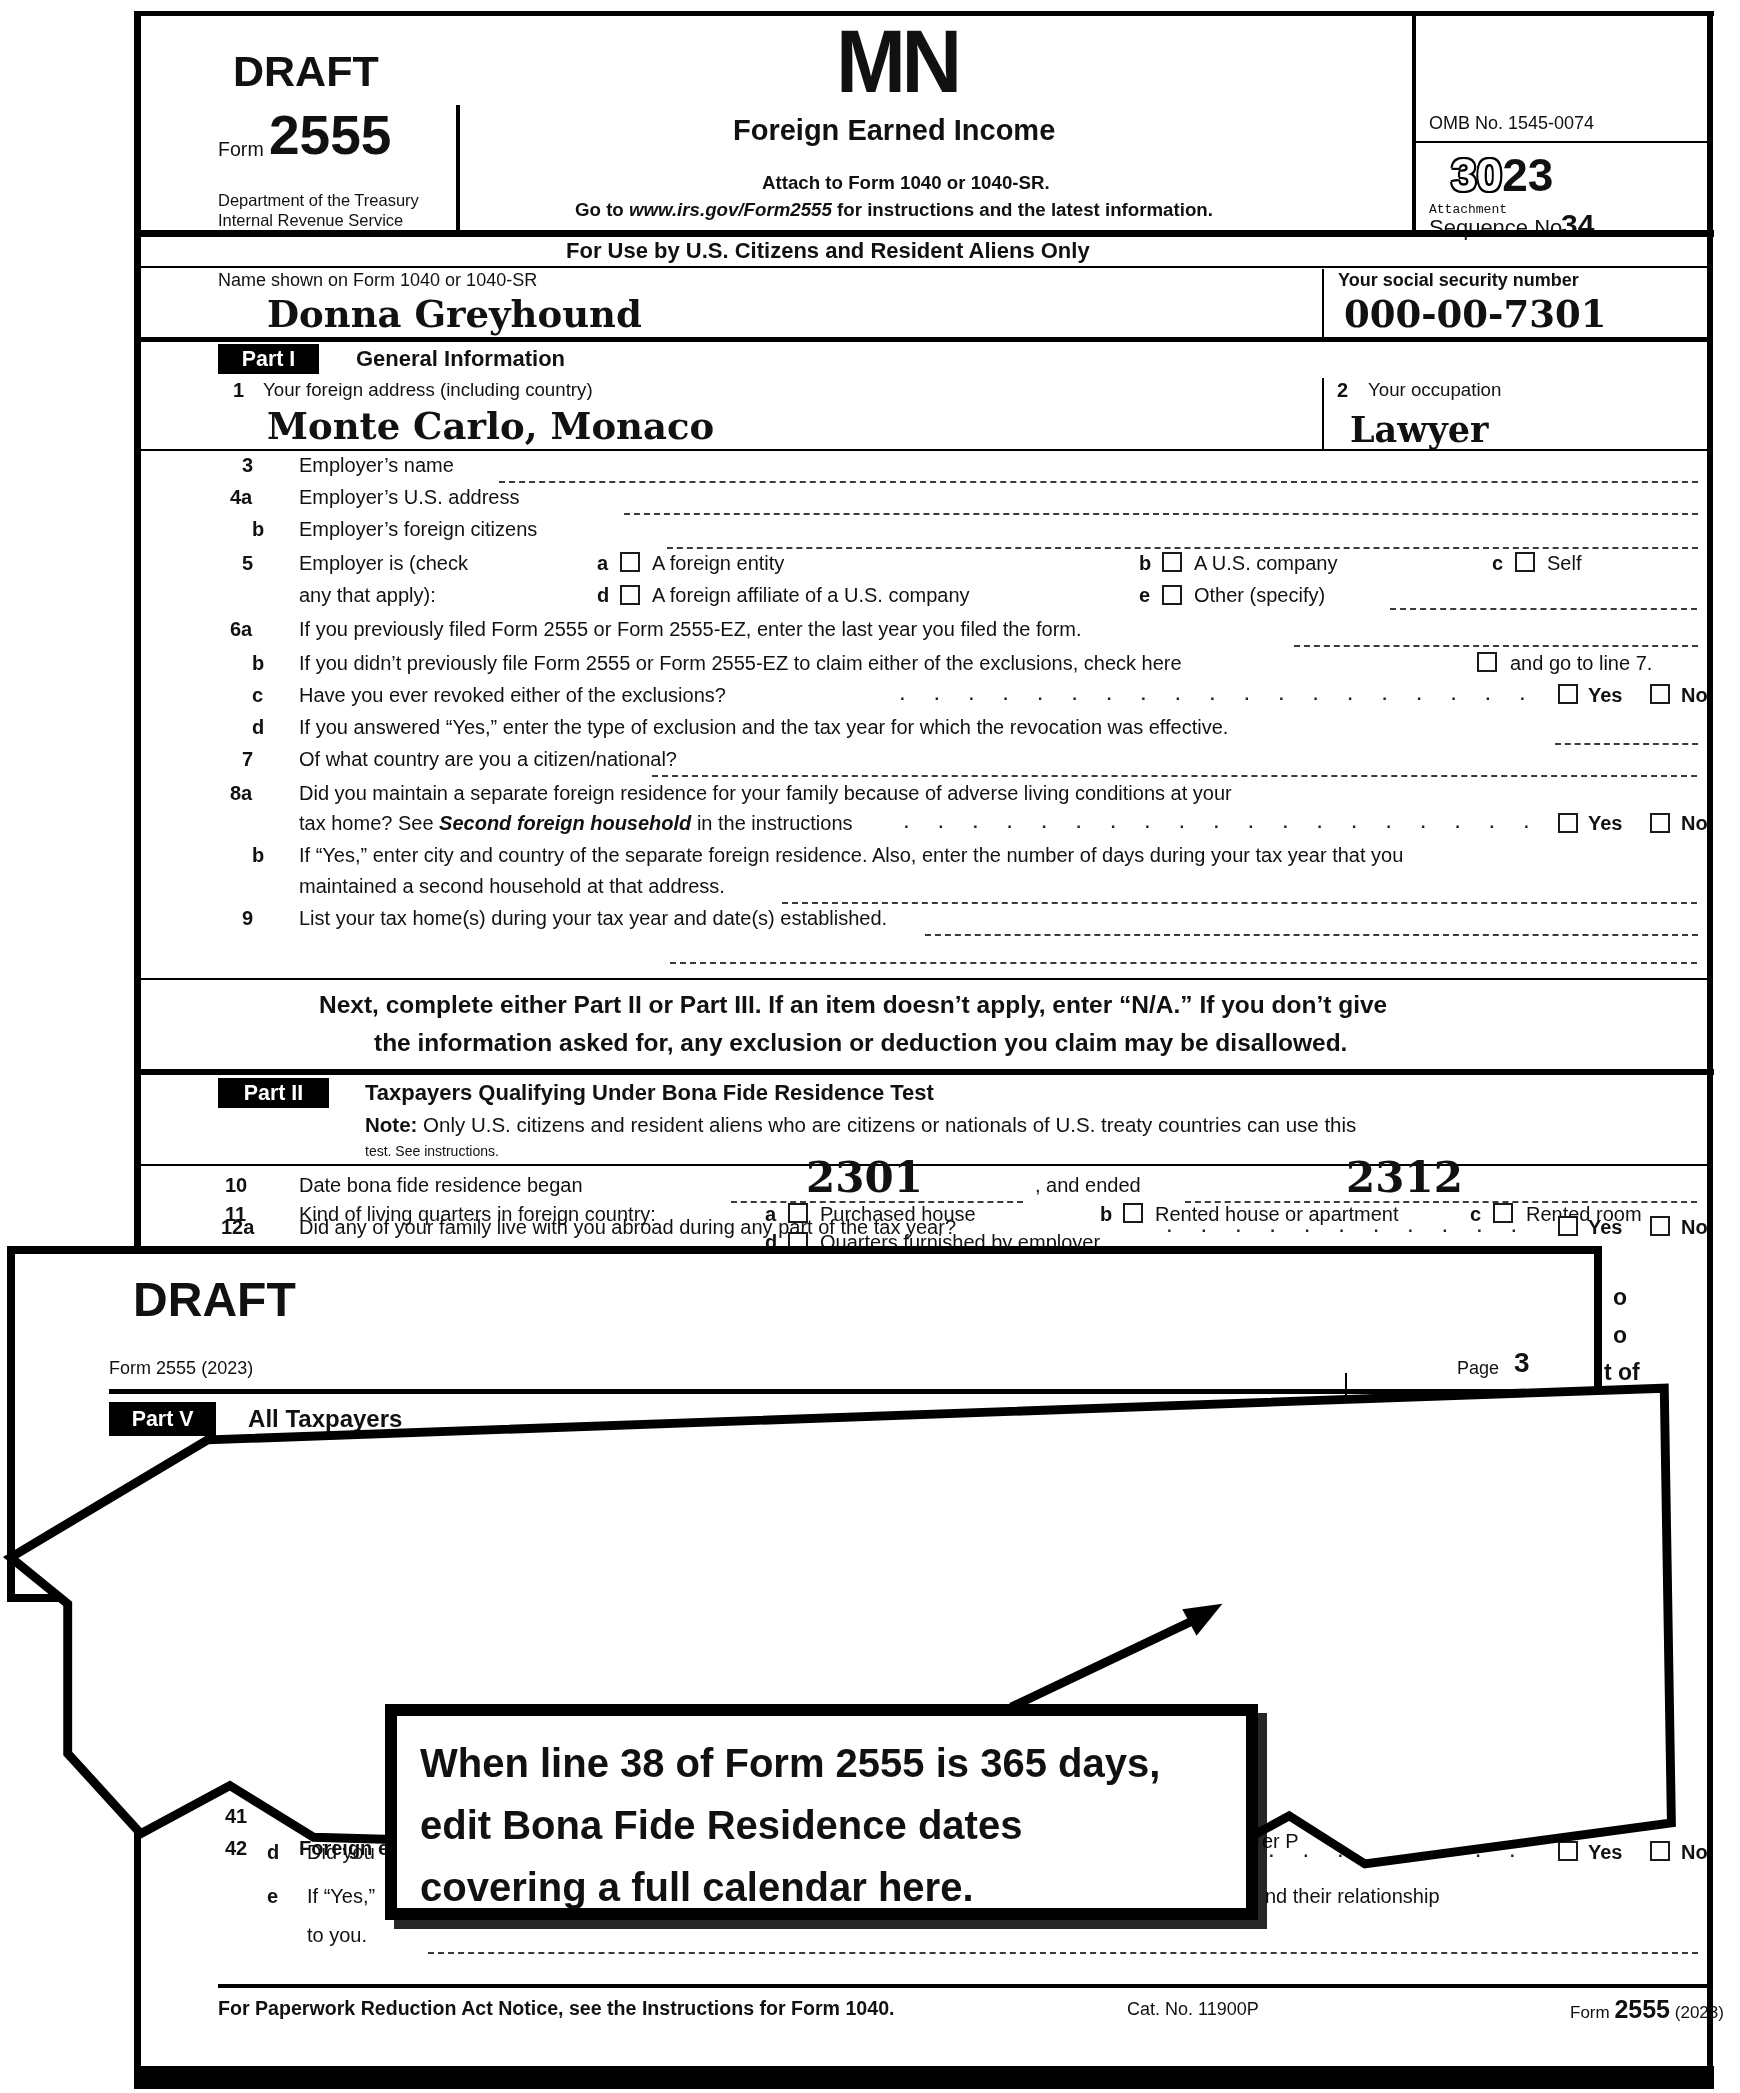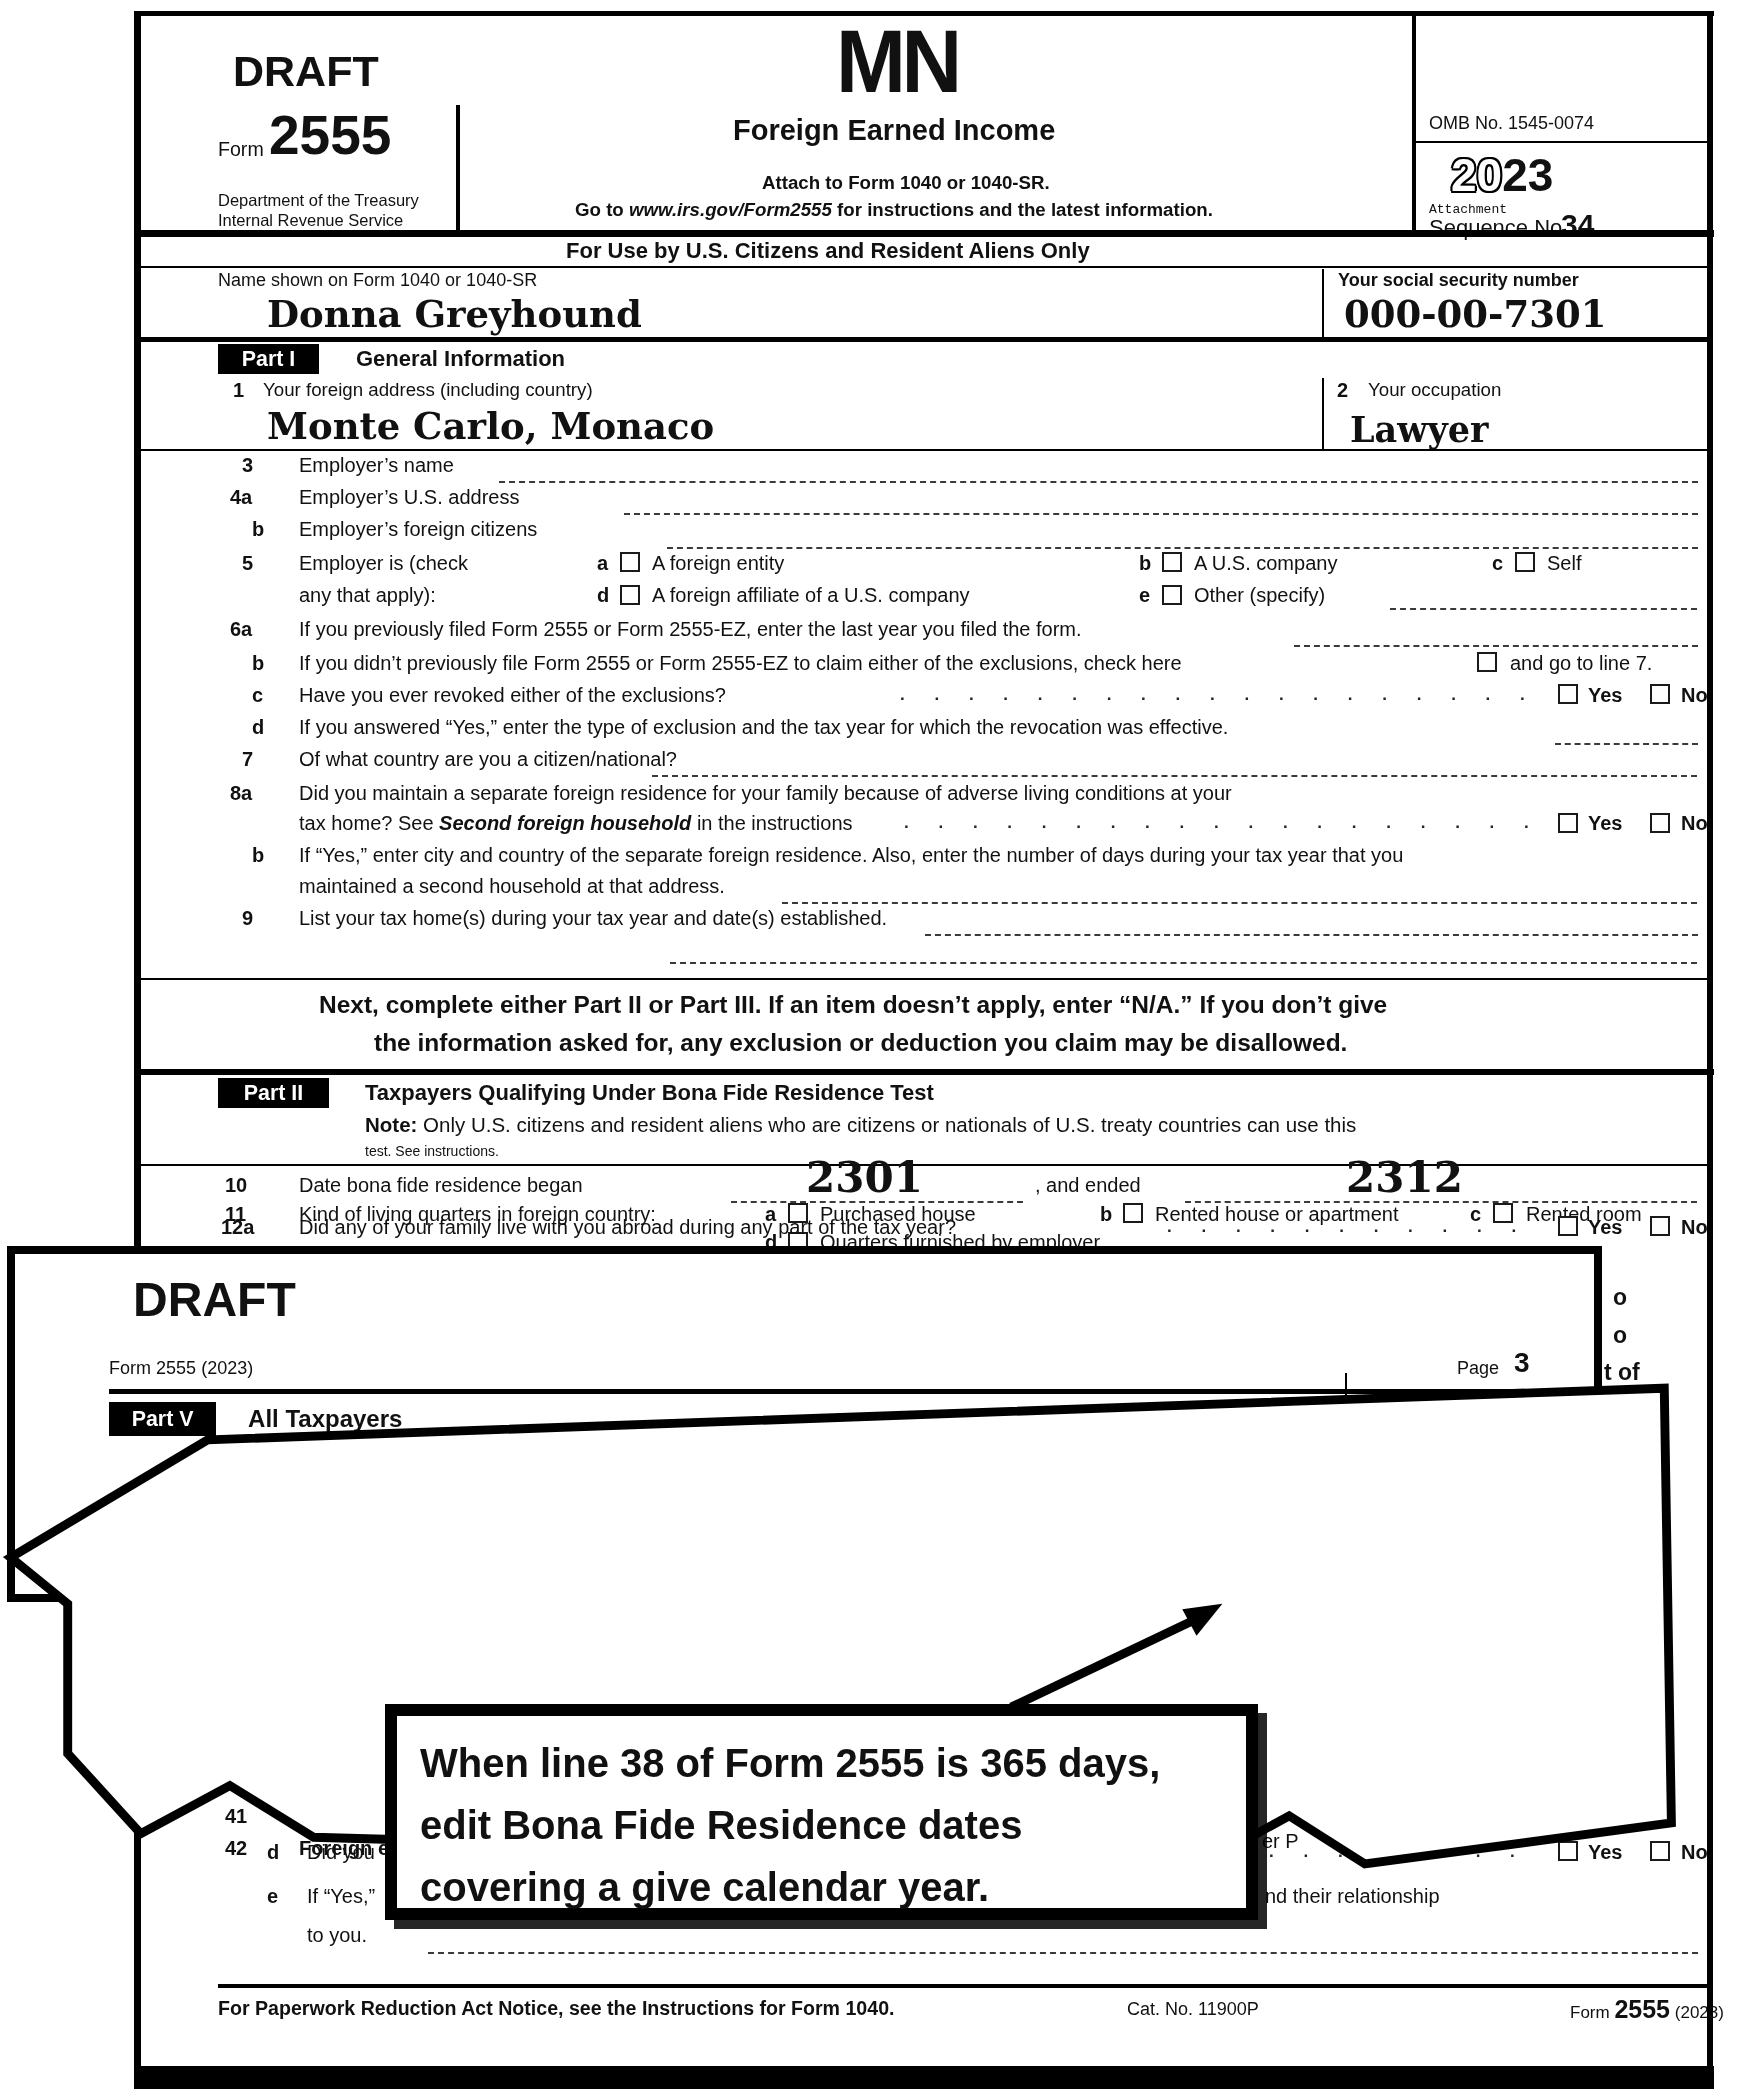--- a/index.html
+++ b/index.html
@@ -48,21 +48,21 @@
     <div class="t sm" style="left:218px;top:220px;font-size:16.5px;">Internal Revenue Service</div>
     <div class="t b" style="left:733px;top:130px;font-size:29px;">Foreign Earned Income</div>
     <div class="t b" style="left:762px;top:183px;font-size:18.7px;">Attach to Form 1040 or 1040-SR.</div>
     <div class="t b" style="left:575px;top:210px;font-size:18.7px;">
       <span>Go to </span><span class="it">www.irs.gov/Form2555</span><span> for instructions and the latest information.</span>
     </div>
     <div class="vr" style="left:1412px;top:12.5px;width:3.6px;height:217px;"></div>
     <div class="t" style="left:1429px;top:123px;font-size:18px;">OMB No. 1545-0074</div>
     <div class="hr" style="left:1412px;top:141px;width:299px;height:1.8px;"></div>
     <div class="t b" style="left:1451px;top:175px;font-size:46px;">
-      <span class="outline">20</span><span>23</span>
+      <span class="outline">30</span><span>23</span>
     </div>
     <div class="t sm" style="left:1429px;top:209px;font-size:13px;font-family:Liberation Mono, monospace;">Attachment</div>
     <div class="t sm" style="left:1429px;top:228px;font-size:22px;">Sequence No.</div>
     <div class="t b" style="left:1561px;top:225px;font-size:30px;">34</div>
     <div class="hr" style="left:134px;top:230px;width:1580px;height:7.1px;"></div>
     <div class="t b" style="left:566px;top:251px;font-size:22px;">For Use by U.S. Citizens and Resident Aliens Only</div>
     <div class="hr" style="left:139px;top:266px;width:1569px;height:2.2px;"></div>
 
     <div class="t sm" style="left:218px;top:280px;">Name shown on Form 1040 or 1040-SR</div>
     <div class="t vv" style="left:267px;top:314px;font-size:37px;">Donna Greyhound</div>
@@ -309,17 +309,17 @@
   </div>
 
   <svg class="z5" width="1740" height="2093" viewBox="0 0 1953 2349" style="pointer-events:none;">
     <line x1="1135" y1="1916" x2="1337" y2="1820" stroke="#000" stroke-width="10"></line>
     <polygon points="1372,1800 1343,1836 1327,1806" fill="#000"></polygon>
   </svg>
 
   <div class="callout z6" style="left:385px;top:1704px;width:873px;height:216px;padding:16px 0 0 23px;box-shadow:9px 9px 0 rgba(0,0,0,0.85);">
     <div>When line 38 of Form 2555 is 365 days,</div>
     <div>edit Bona Fide Residence dates</div>
-    <div>covering a give calendar year.</div>
+    <div>covering a full calendar here.</div>
   </div>
 
 </div>
 
 
 </body></html>

